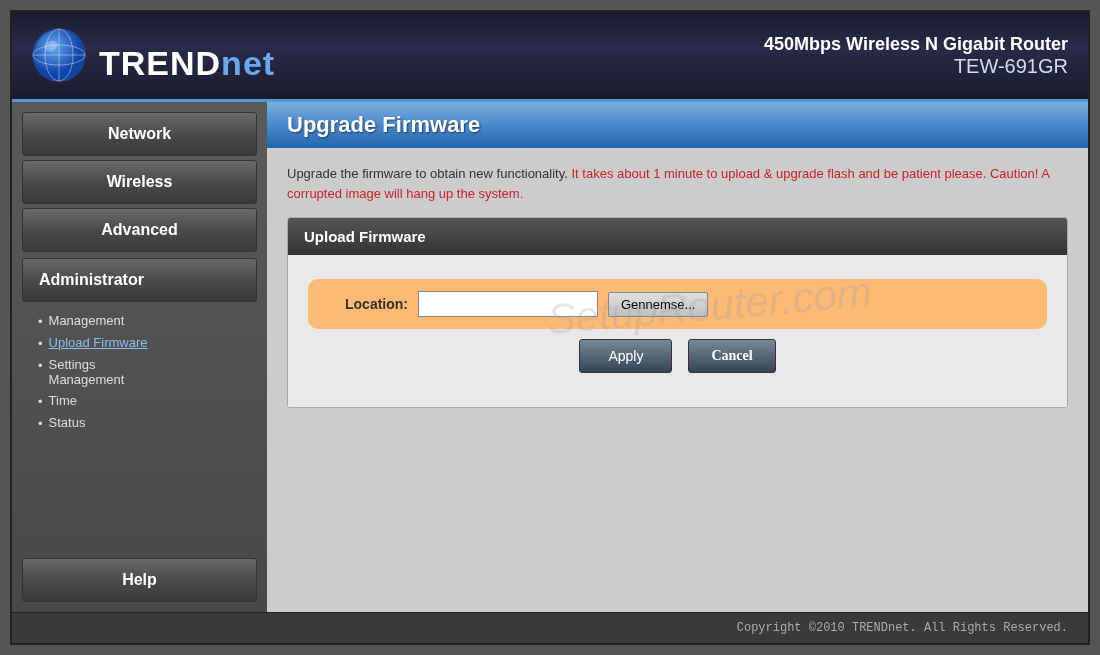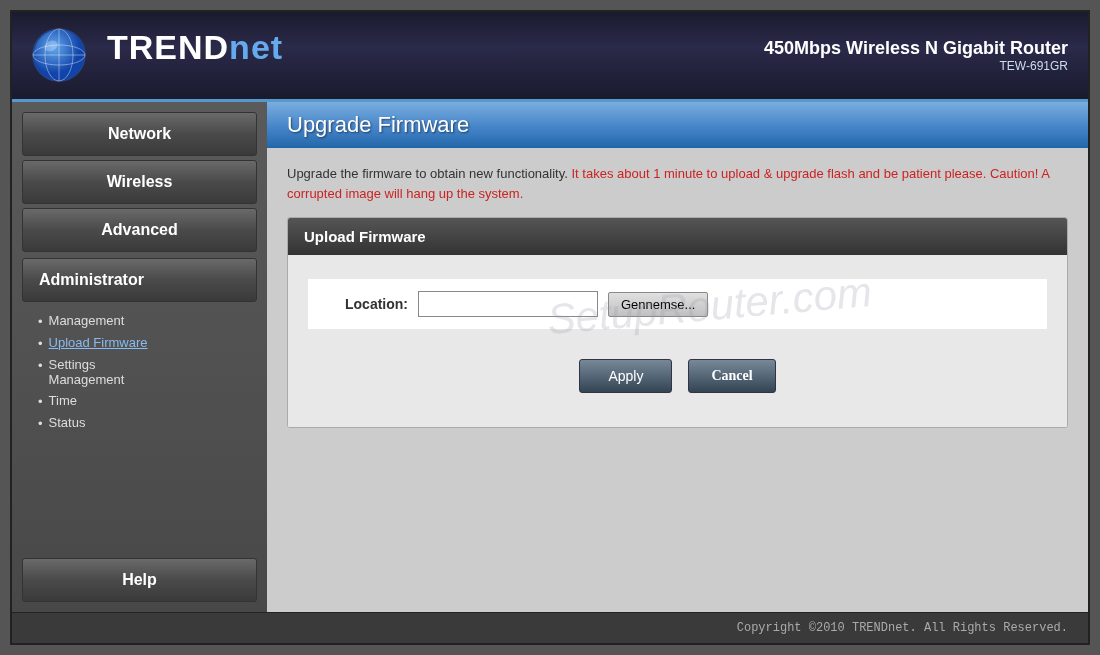--- a/index.html
+++ b/index.html
@@ -27,22 +27,22 @@
       height: 90px;
       display: flex;
       align-items: center;
       justify-content: space-between;
       padding: 0 20px;
       border-bottom: 3px solid #5599cc;
     }
 
     .logo-area {
       display: flex;
-      align-items: flex-start;
-      gap: 20px;
+      align-items: flex-end;
+      gap: 12px;
     }
 
     .logo-icon {
       width: 55px;
       height: 55px;
     }
 
     .logo-text {
       font-size: 34px;
       font-weight: bold;
@@ -59,21 +59,21 @@
 
     .device-info {
       text-align: right;
       color: white;
     }
     .device-info .model-name {
       font-size: 18px;
       font-weight: bold;
     }
     .device-info .model-num {
-      font-size: 12px;
+      font-size: 20px;
       color: #ccddee;
     }
 
     
     .main-layout {
       display: flex;
       flex: 1;
       overflow: hidden;
     }
 
@@ -164,21 +164,21 @@
     }
 
     .content-title-bar {
       background: linear-gradient(180deg, #7aaedd 0%, #4a88cc 50%, #2266aa 100%);
       padding: 10px 20px;
     }
 
     .content-title-bar h1 {
       color: white;
       font-size: 22px;
-      font-weight: normal;
+      font-weight: bold;
       text-shadow: 1px 1px 2px rgba(0,0,0,0.5);
     }
 
     .content-body {
       padding: 16px 20px;
       flex: 1;
     }
 
     .description-text {
       font-size: 13px;
@@ -212,24 +212,23 @@
 
     .firmware-panel-body {
       padding: 24px 20px;
       background: #e8e8e8;
     }
 
     .form-row {
       display: flex;
       align-items: center;
       gap: 10px;
-      margin-bottom: 20px;
-      background: #ffffff;
+      background: #fdba74;
       padding: 12px 20px;
-      border-radius: 0;
+      border-radius: 10px;
     }
 
     .form-label {
       font-size: 14px;
       font-weight: bold;
       color: #333;
       min-width: 80px;
       text-align: right;
     }
 

